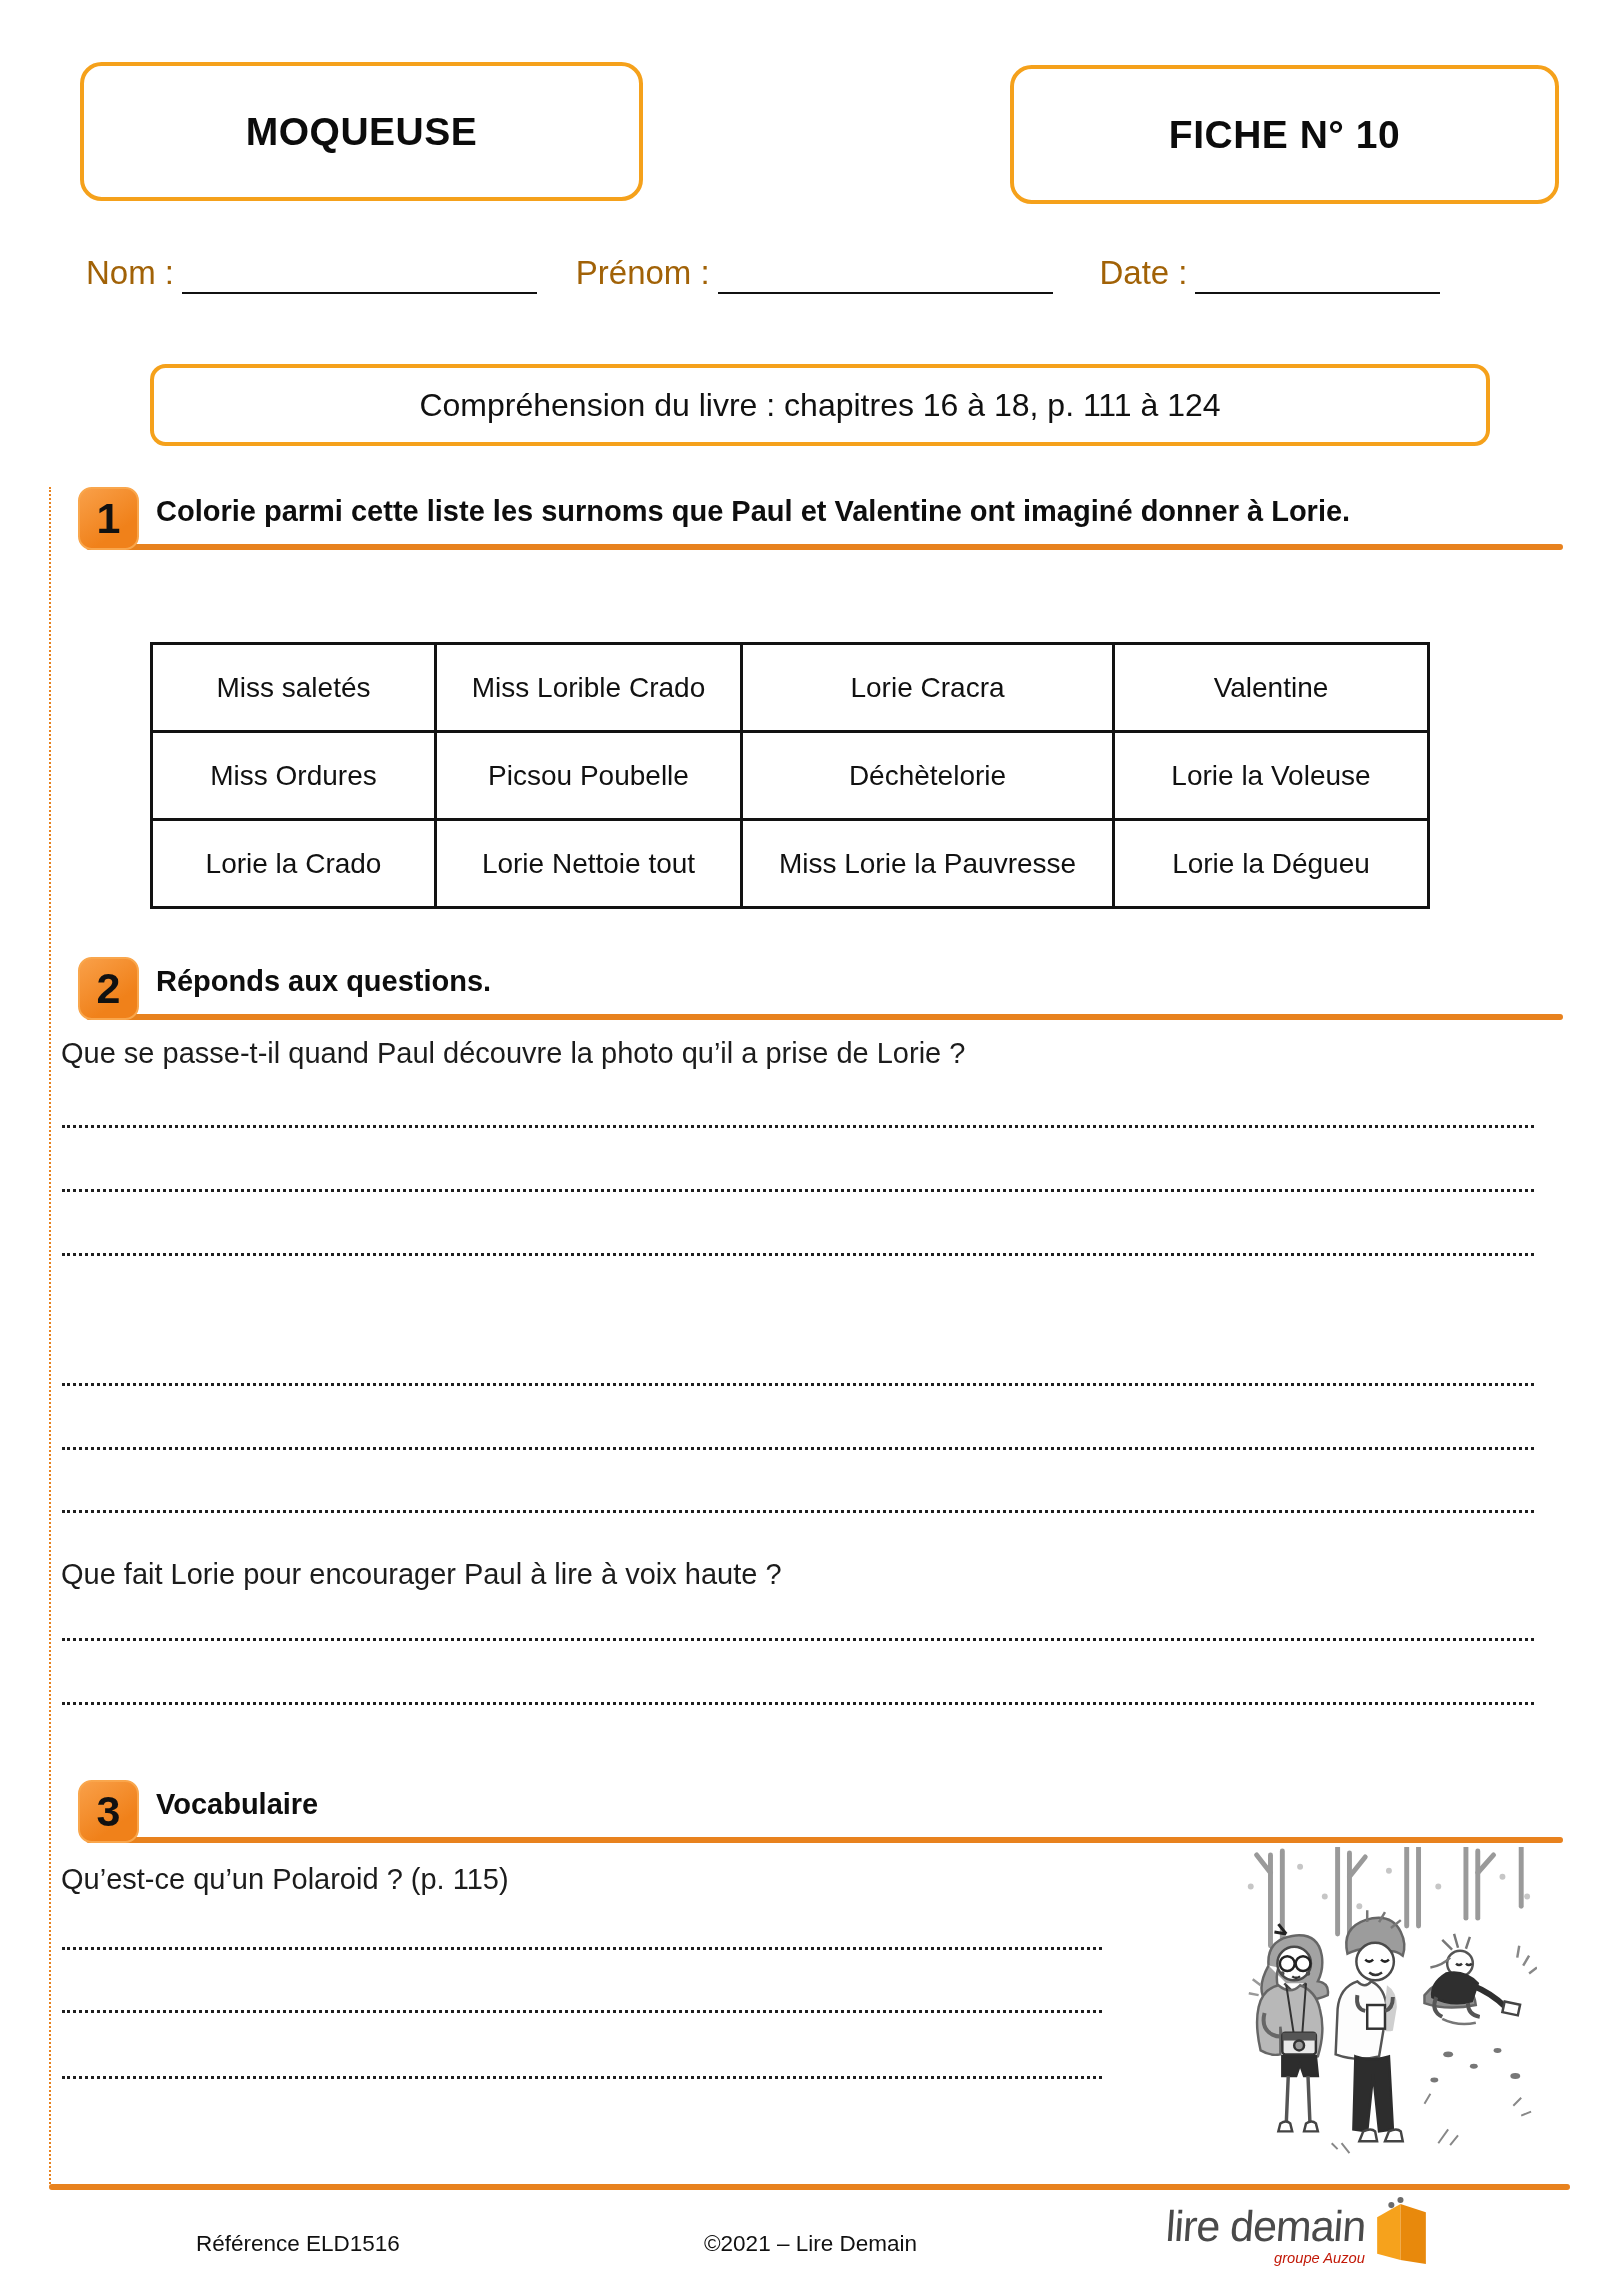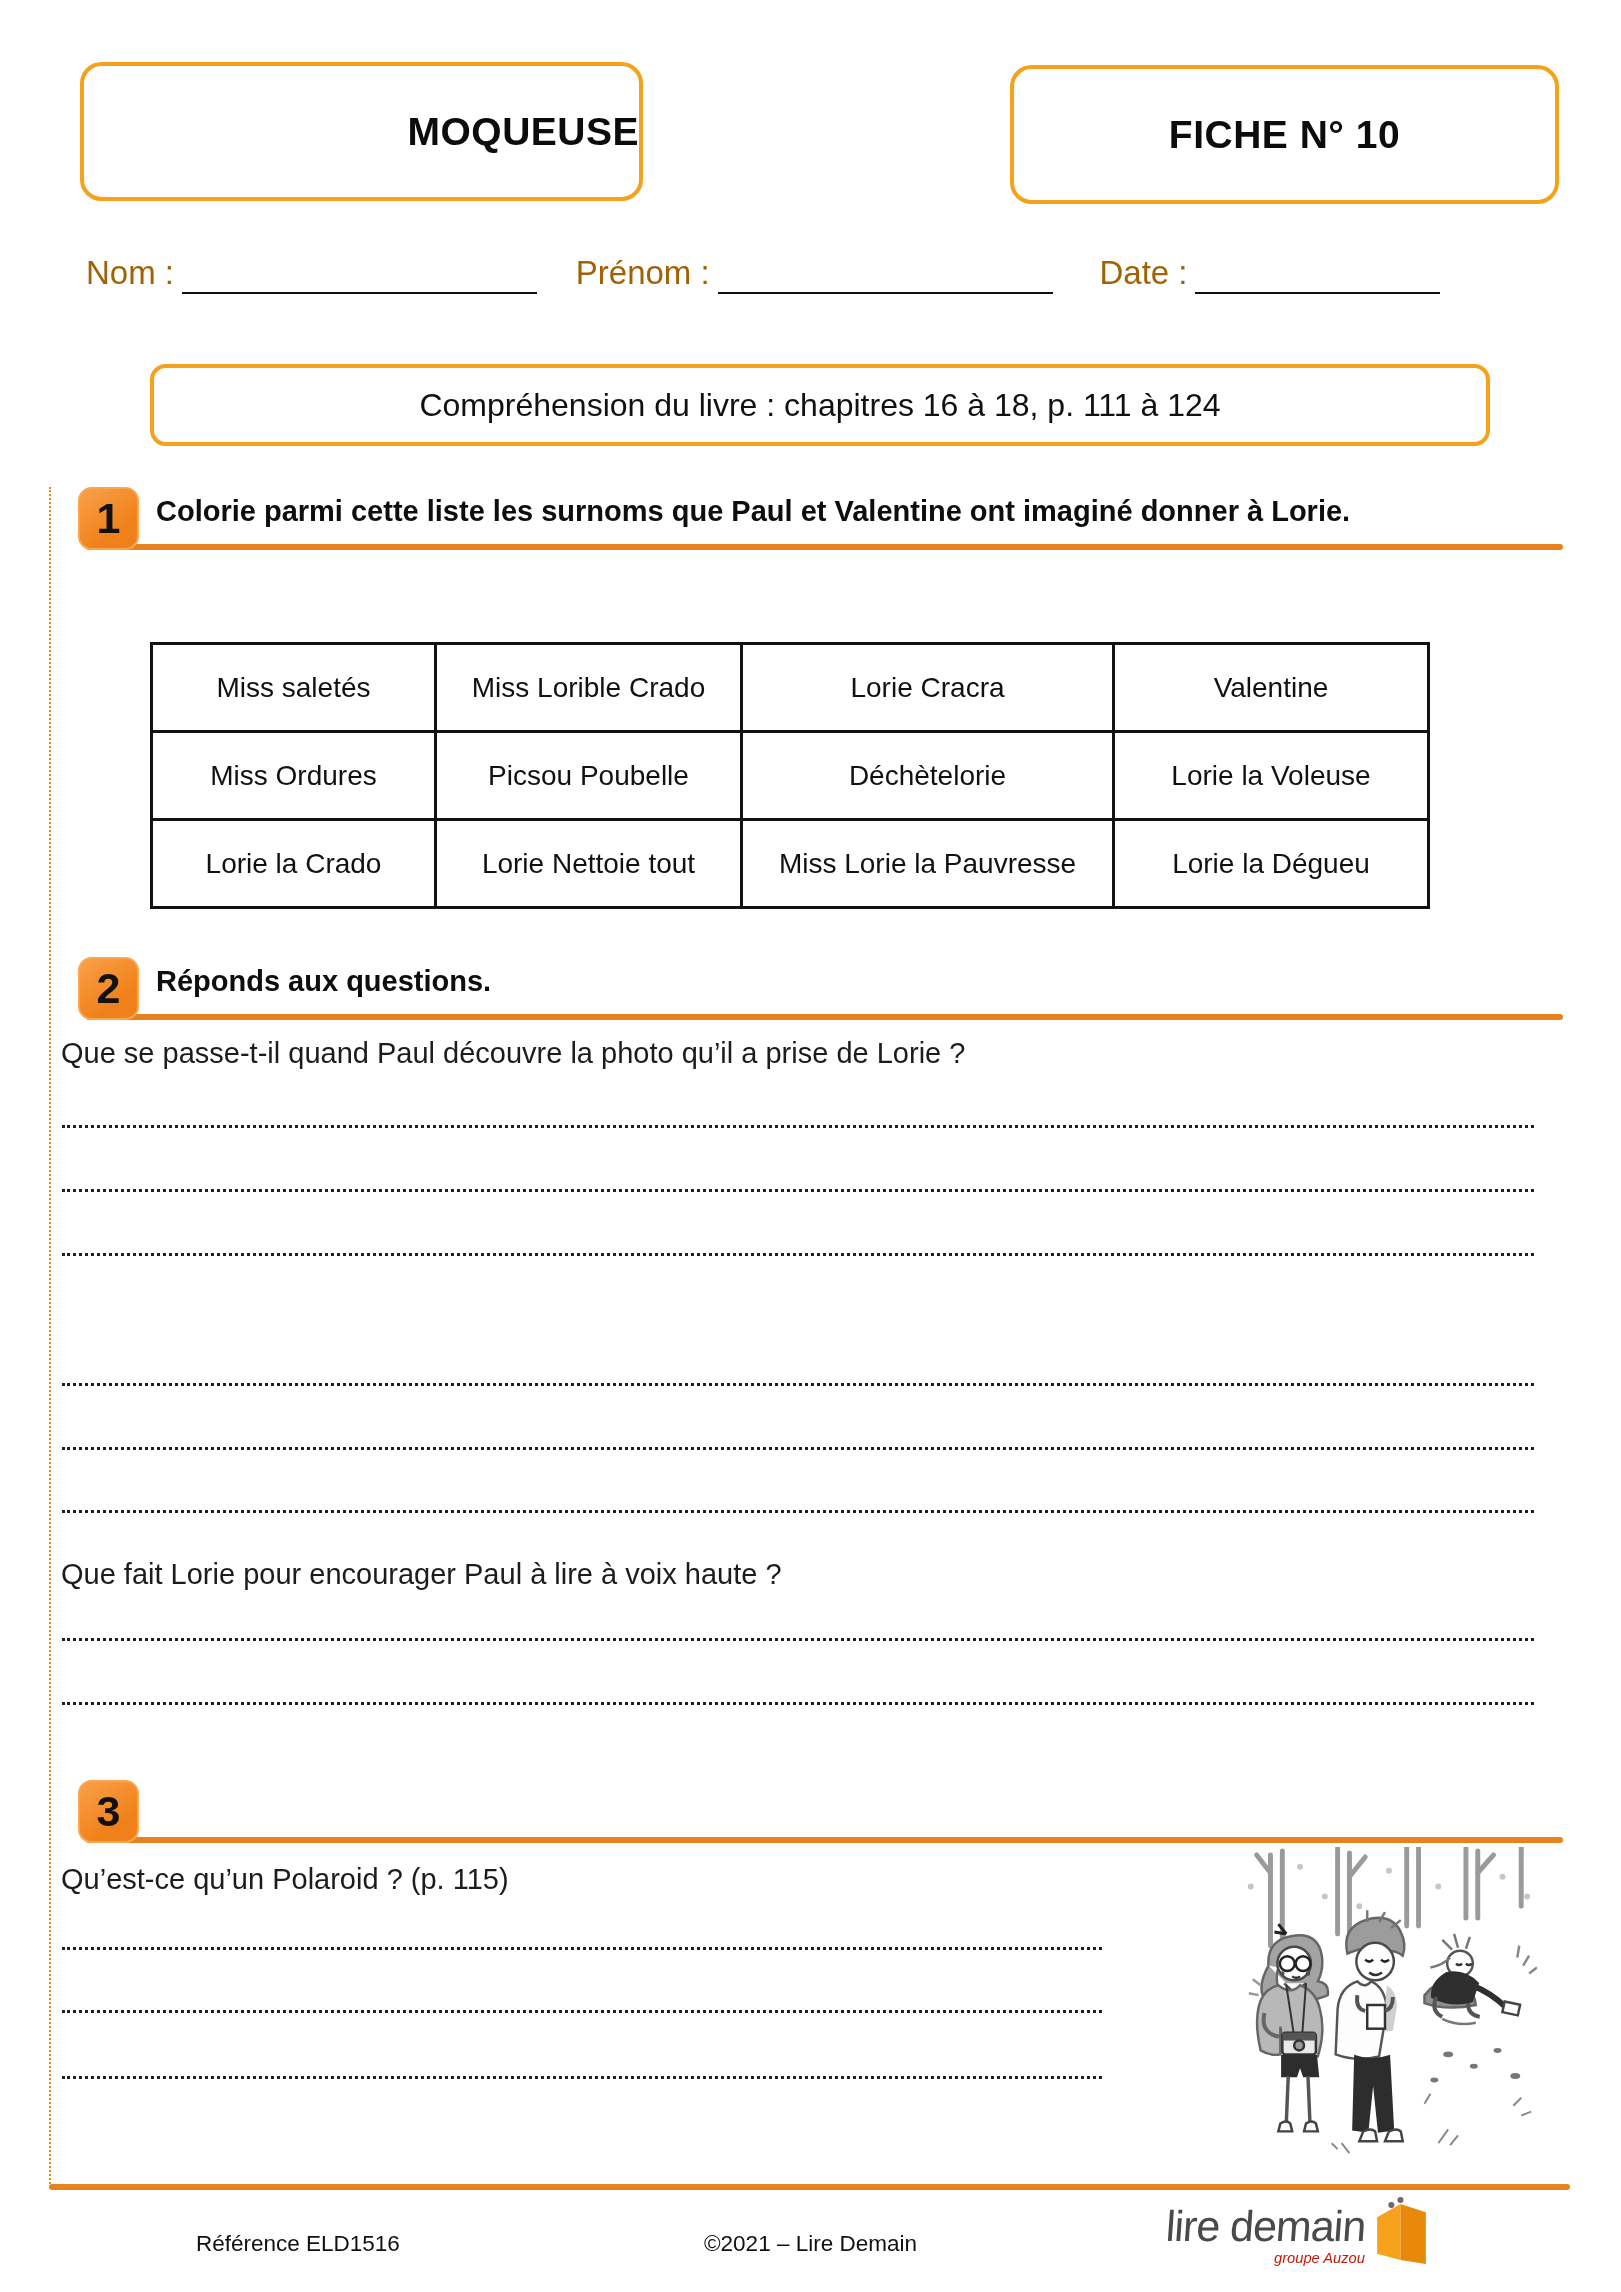--- a/index.html
+++ b/index.html
@@ -14,21 +14,21 @@
   
   .hdr-box{
     position:absolute;
     box-sizing:border-box;
     border:4.9px solid #F5A11B;
     border-radius:21.6px;
     display:flex;align-items:center;justify-content:center;
     font-weight:700;font-size:39px;letter-spacing:0.5px;color:#0c0c0c;
     background:#fff;
   }
-  .hdr-box.left{left:80px;top:62px;width:563px;height:139px;justify-content:flex-end;}
+  .hdr-box.left{left:80px;top:62px;width:563px;height:139px;}
   .hdr-box.right{left:1010px;top:65px;width:549px;height:139px;}
   
   .id-row{
     position:absolute;left:86px;top:251px;
     display:flex;align-items:flex-end;
     font-size:33px;color:#a16207;
   }
   .id-label{white-space:nowrap;padding-bottom:2px;}
   .id-line{border-bottom:2.9px solid #111;height:41px;margin-left:7.8px;}
   .id-line.nom{width:355px;}
@@ -180,20 +180,21 @@
   <div class="dotline" style="top:1447px"></div>
   <div class="dotline" style="top:1510px"></div>
 
   <div class="question" style="top:1558px">Que fait Lorie pour encourager Paul à lire à voix haute ?</div>
   <div class="dotline" style="top:1638px"></div>
   <div class="dotline" style="top:1702px"></div>
 
   <div class="section-hdr" id="sec3">
     <div class="hrule"></div>
     <div class="badge">3</div>
+    <div class="sec-title">Vocabulaire</div>
   </div>
 
   <div class="question" style="top:1863px">Qu’est-ce qu’un Polaroid ? (p. 115)</div>
   <div class="dotline short" style="top:1947px"></div>
   <div class="dotline short" style="top:2010px"></div>
   <div class="dotline short" style="top:2076px"></div>
 
   <svg class="illus" viewBox="0 0 310 322" xmlns="http://www.w3.org/2000/svg">
 
     <g stroke="#9a9a9a" stroke-width="5" fill="none" stroke-linecap="round">

